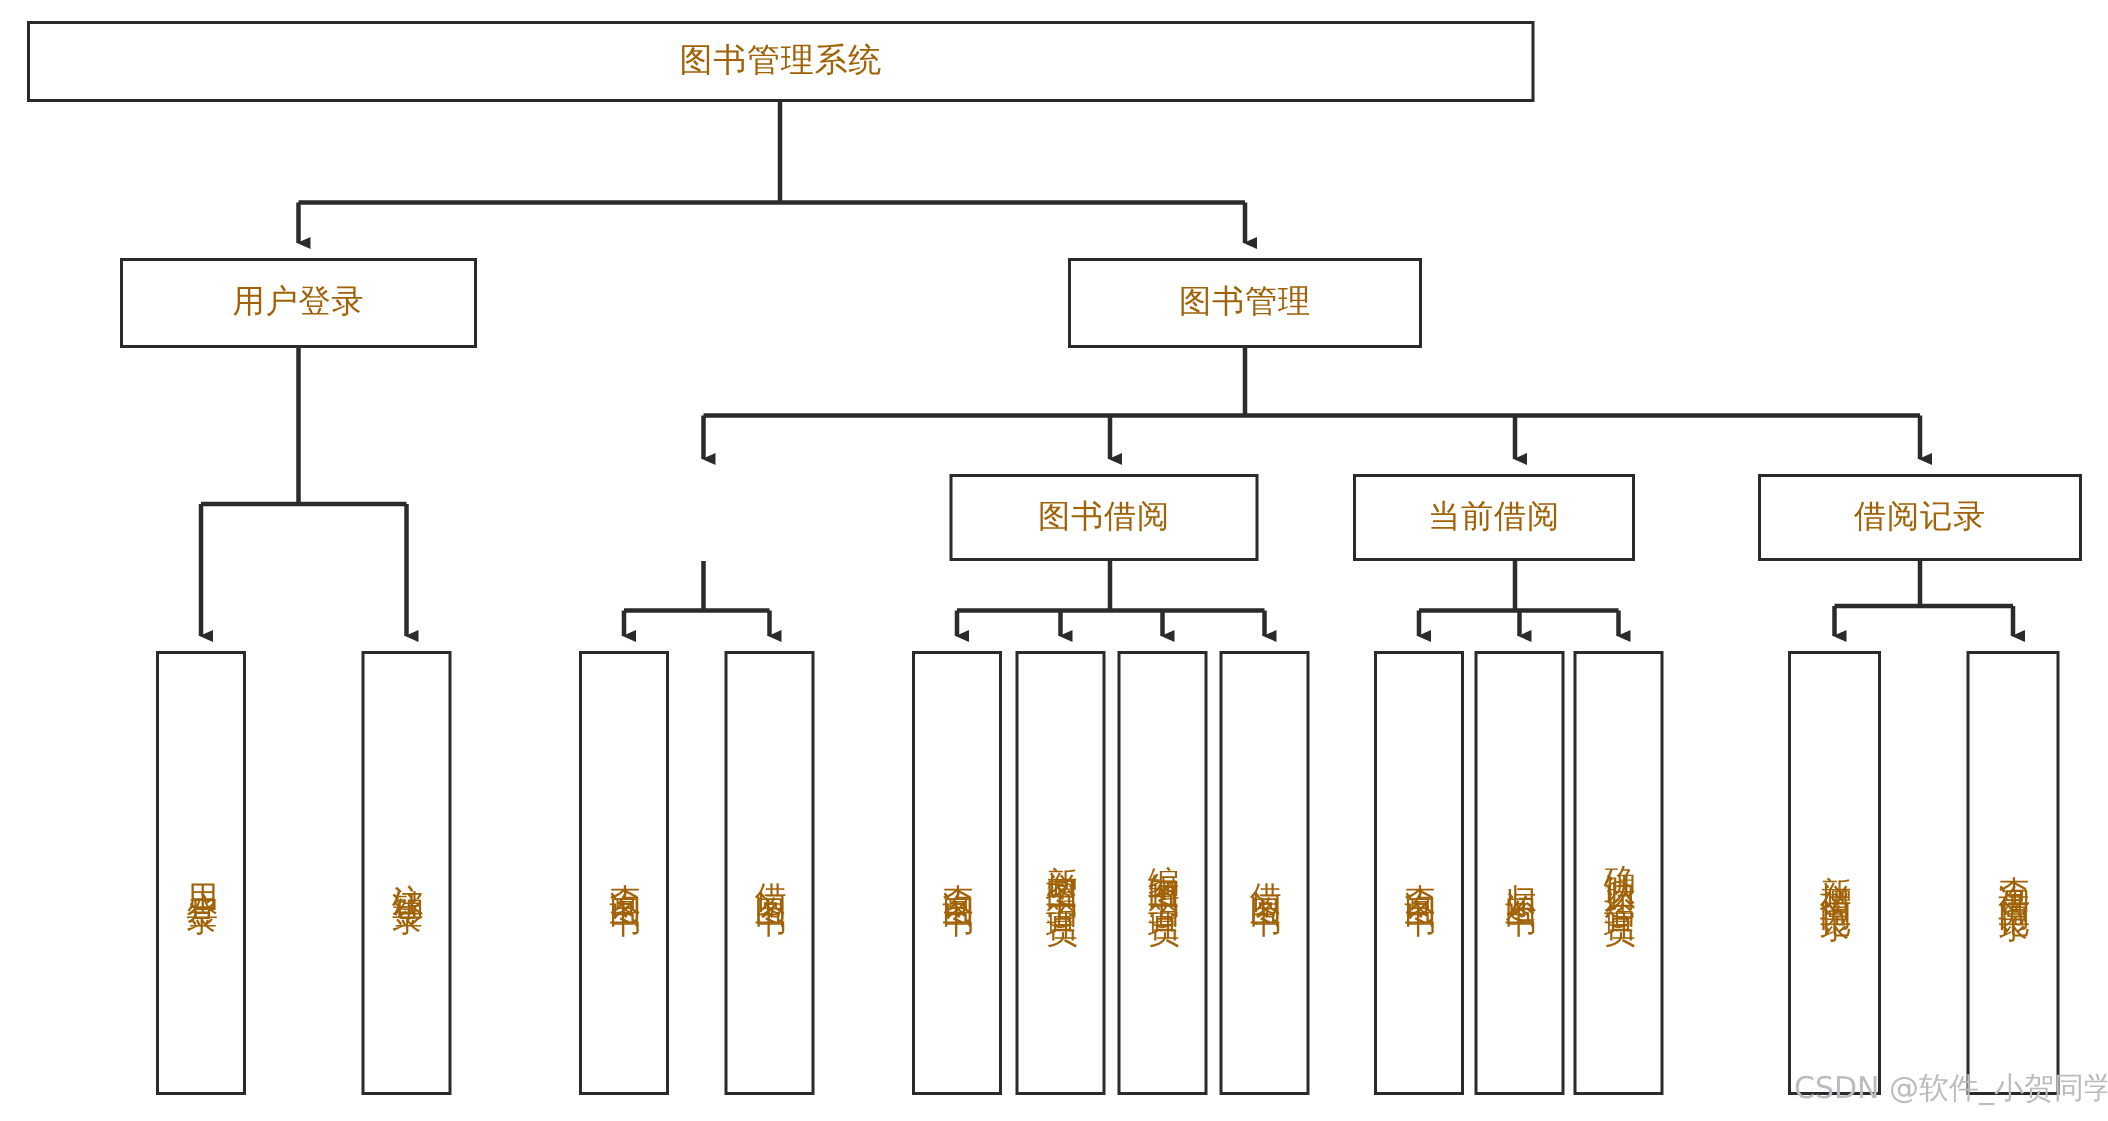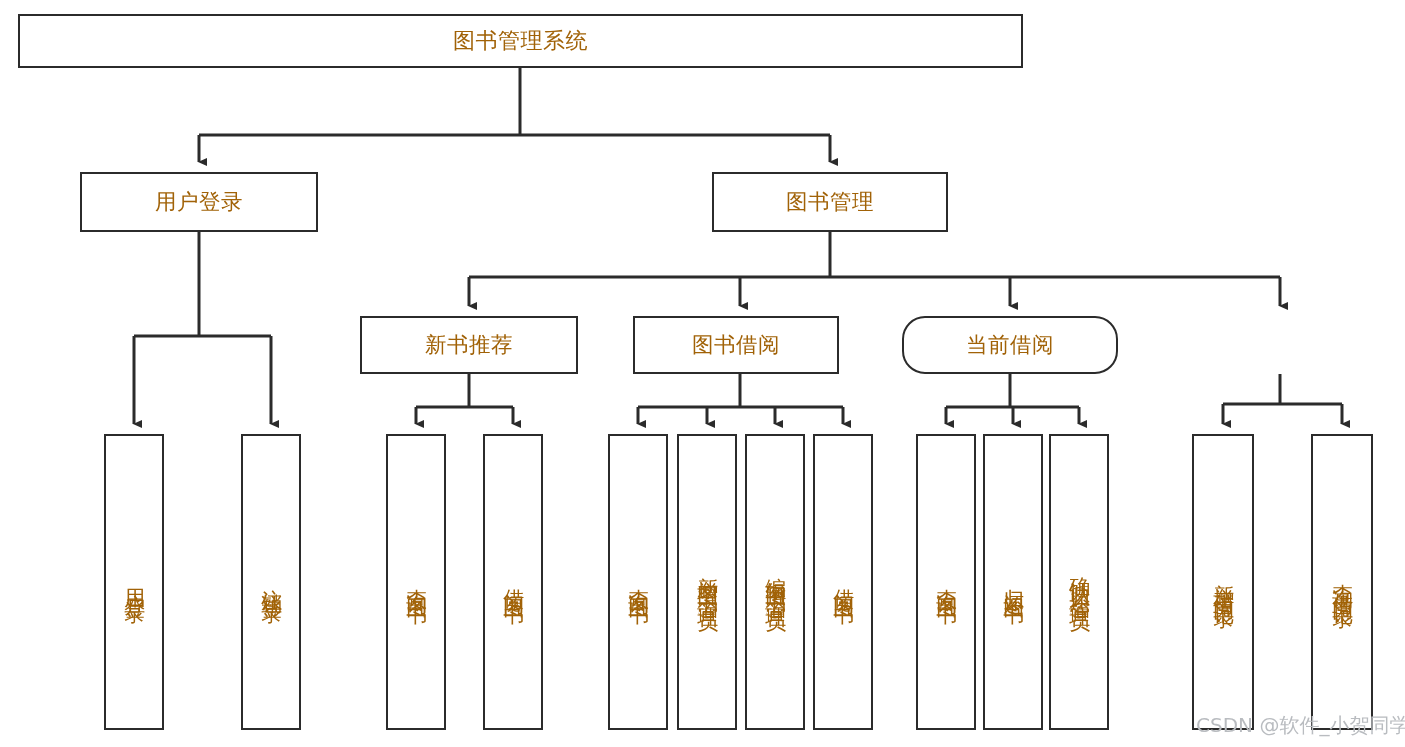--- a/index.html
+++ b/index.html
@@ -141,28 +141,28 @@
     <span class="node-label">图书管理系统</span>
   </div>
 
   <div class="node level1" id="node-user-login" style="left: 80px; top: 172px; width: 238px; height: 60px;">
     <span class="node-label">用户登录</span>
   </div>
   <div class="node level1" id="node-book-management" style="left: 712px; top: 172px; width: 236px; height: 60px;">
     <span class="node-label">图书管理</span>
   </div>
 
-  <div class="node level2" id="node-new-book-recommend" style="left: 360px; top: 316px; width: 218px; height: 58px;">
-    <span class="node-label">新书推荐</span>
-  </div>
   <div class="node level2" id="node-book-borrow" style="left: 633px; top: 316px; width: 206px; height: 58px;">
     <span class="node-label">图书借阅</span>
   </div>
-  <div class="node level2" id="node-current-borrow" style="left: 902px; top: 316px; width: 216px; height: 58px; border-radius: 23px;">
+  <div class="node level2" id="node-current-borrow" style="left: 902px; top: 316px; width: 188px; height: 58px;">
     <span class="node-label">当前借阅</span>
+  </div>
+  <div class="node level2" id="node-borrow-record" style="left: 1172px; top: 316px; width: 216px; height: 58px;">
+    <span class="node-label">借阅记录</span>
   </div>
 
   <div class="node vertical" id="node-leaf-0" style="left: 104px; top: 434px; width: 60px; height: 296px;">
     <span class="node-label">用户登录</span>
   </div>
   <div class="node vertical" id="node-leaf-1" style="left: 241px; top: 434px; width: 60px; height: 296px;">
     <span class="node-label">注销登录</span>
   </div>
   <div class="node vertical" id="node-leaf-2" style="left: 386px; top: 434px; width: 60px; height: 296px;">
     <span class="node-label">查询图书</span>

